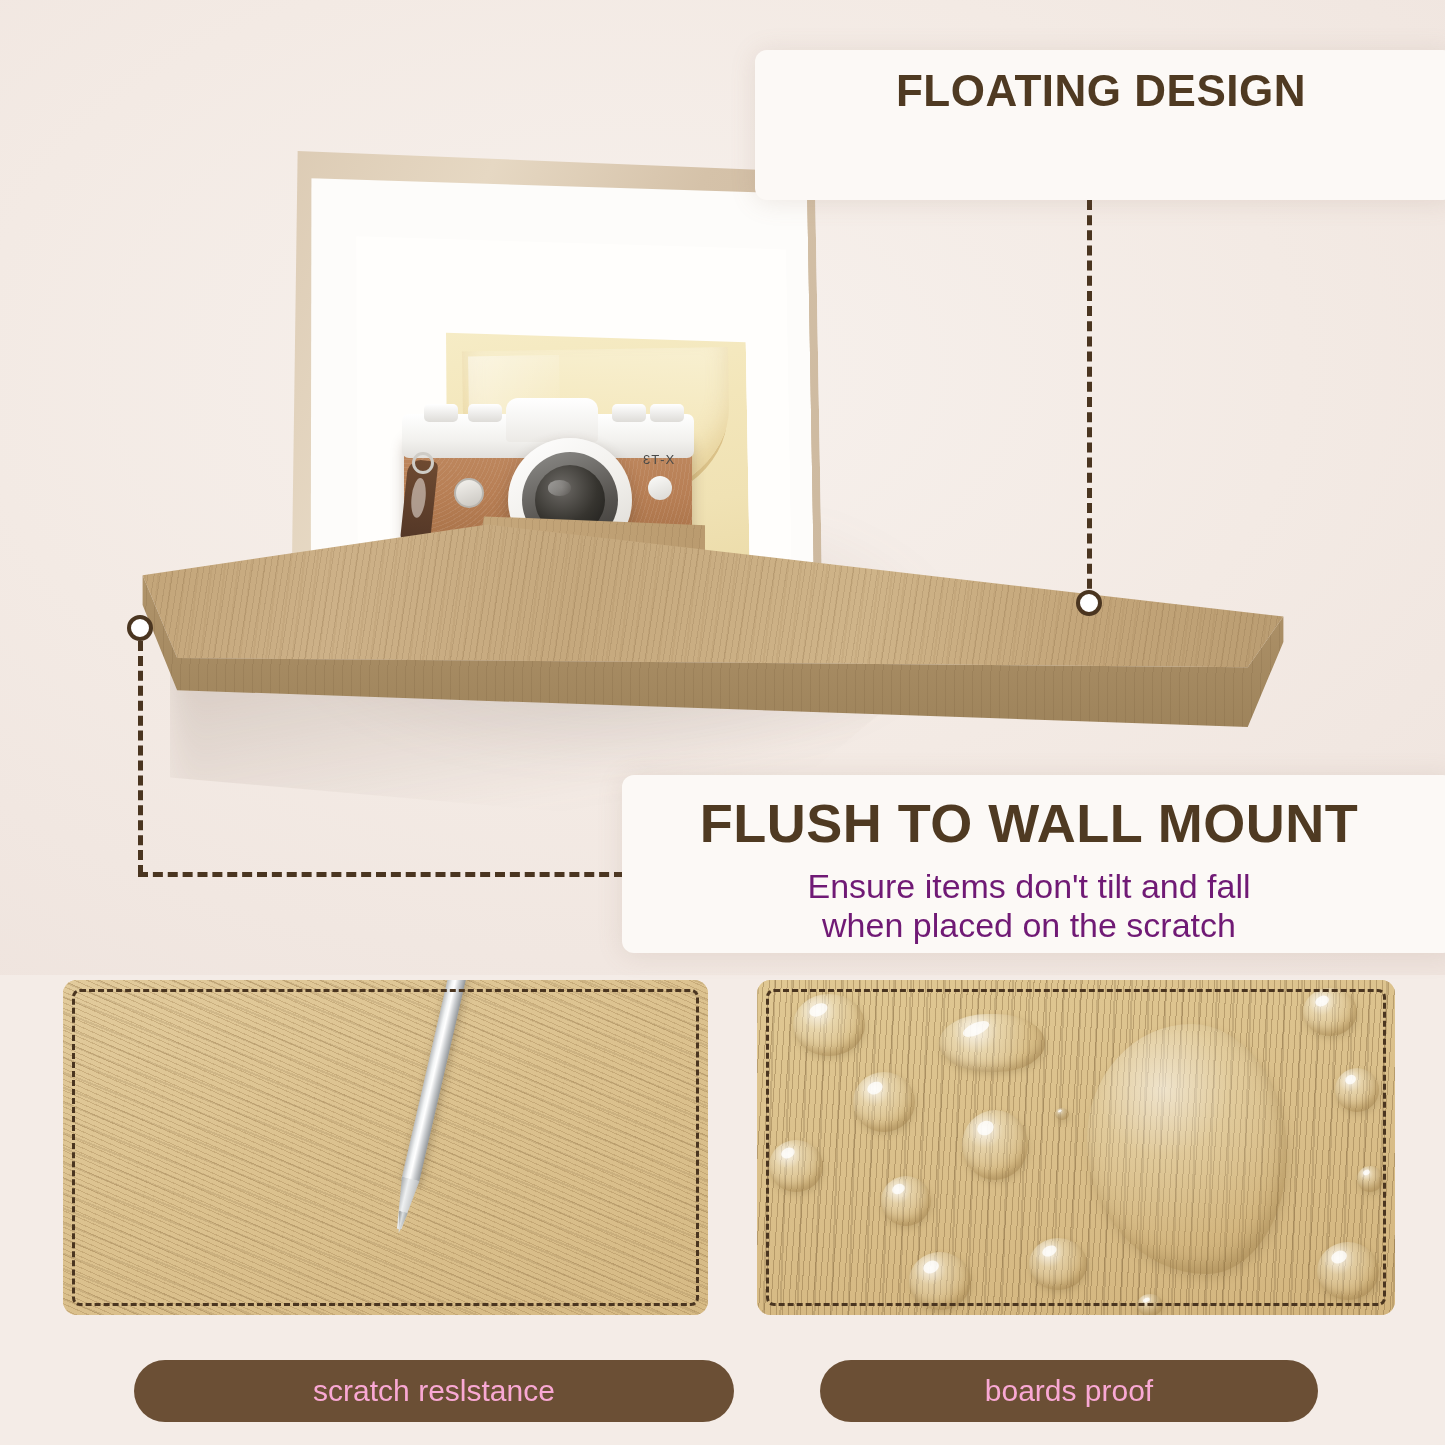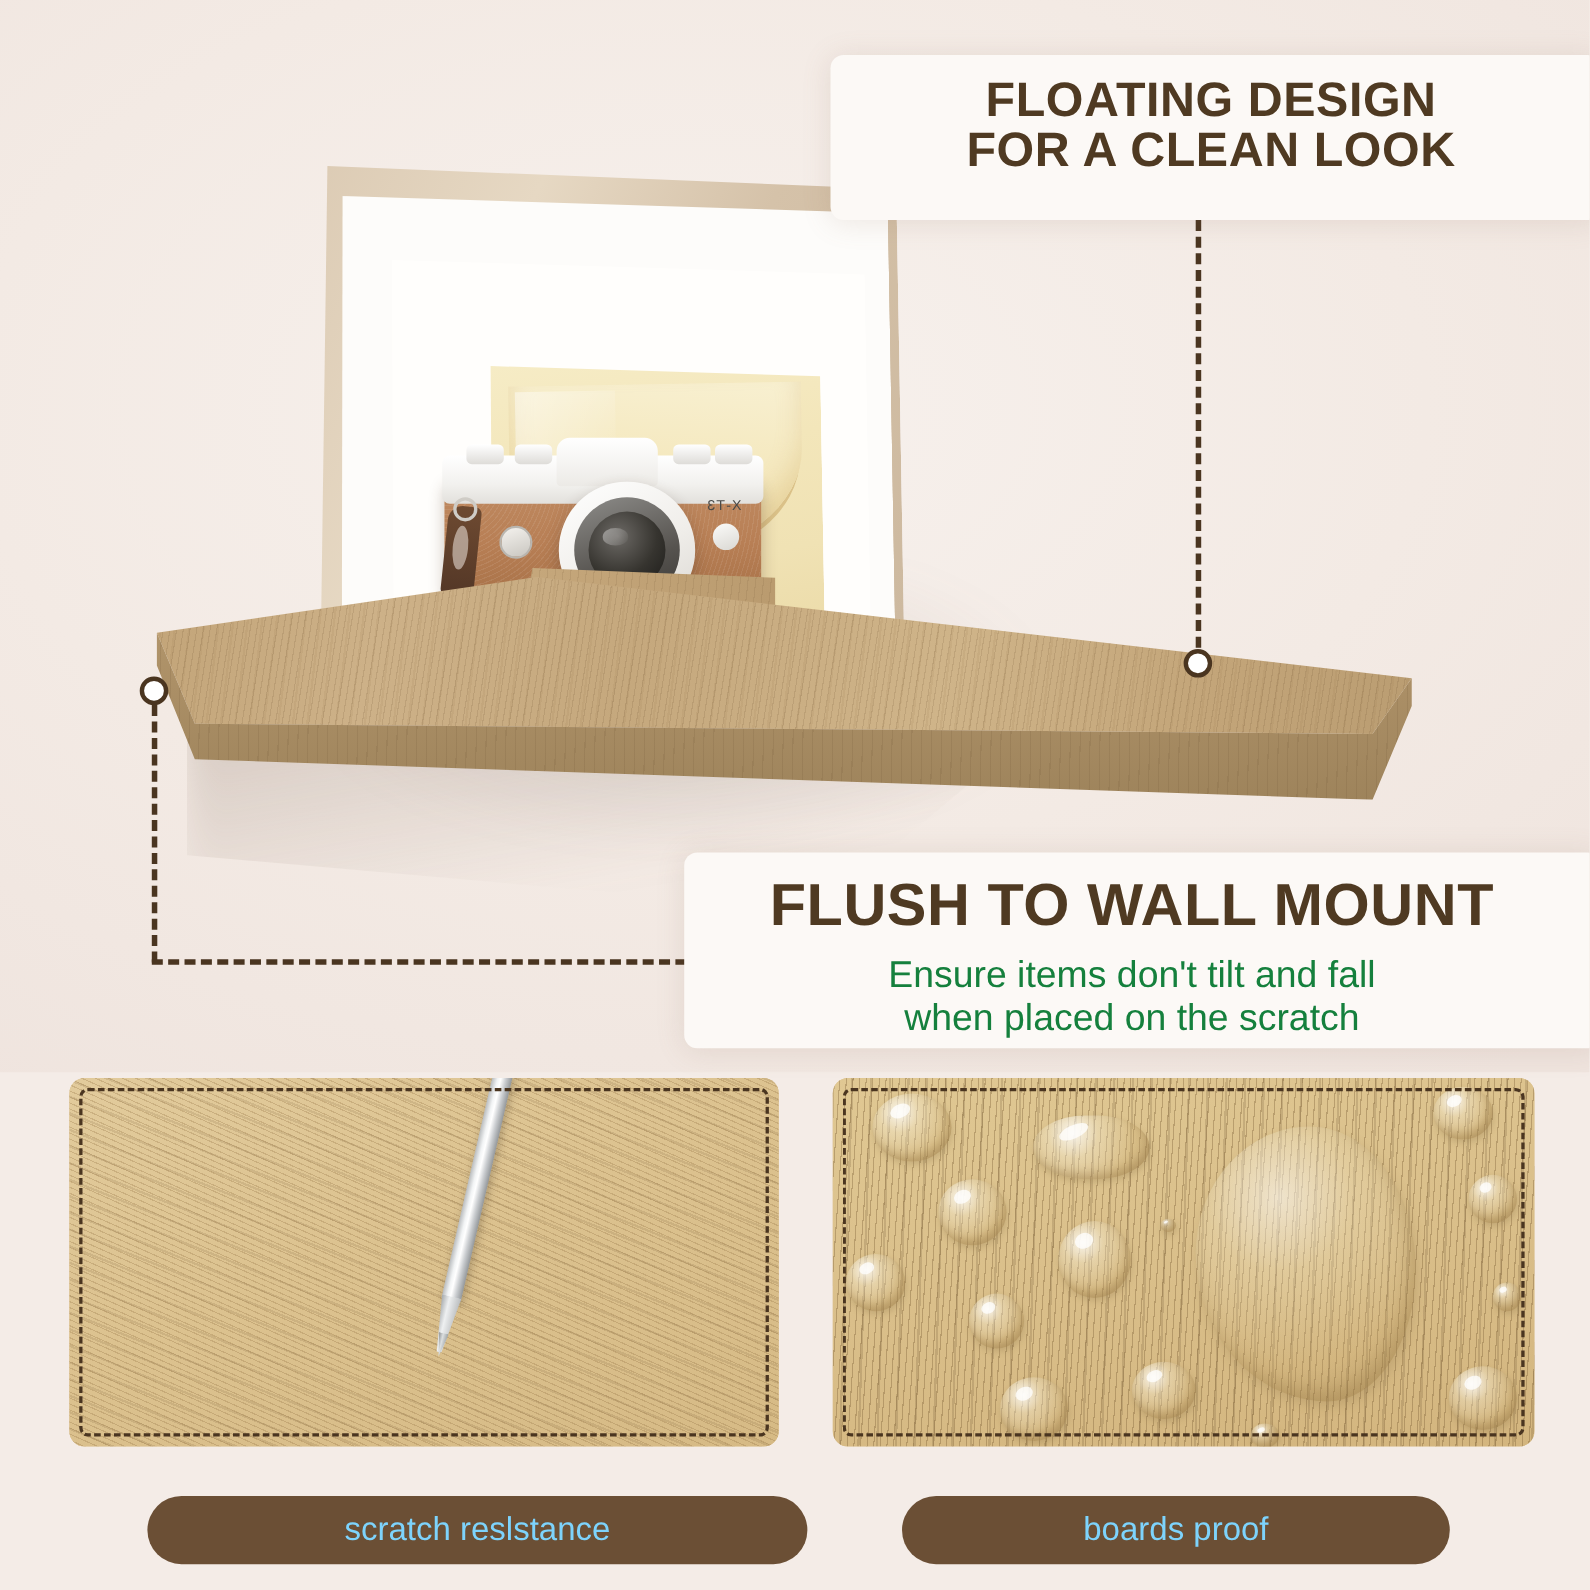--- a/index.html
+++ b/index.html
@@ -137,21 +137,21 @@
   
   .card{position:absolute;background:#fcf9f6;border-radius:12px;z-index:7;
      box-shadow:0 2px 26px rgba(150,120,100,.16);}
   .card-top{left:755px;top:50px;width:700px;height:150px;}
   .card-bottom{left:622px;top:775px;width:833px;height:178px;}
 
   .head{color:#4f3a22;font-weight:bold;letter-spacing:.5px;line-height:1.04;}
   .head-1{position:absolute;left:16px;top:18px;width:660px;text-align:center;font-size:44px;}
   .head-2{position:absolute;left:12px;top:20px;width:790px;text-align:center;font-size:54px;}
   .sub{position:absolute;left:12px;top:92px;width:790px;text-align:center;
-     color:#15803d;font-size:34px;line-height:1.16;}
+     color:#701a75;font-size:34px;line-height:1.16;}
 
   
   .swatch{position:absolute;top:980px;height:335px;border-radius:14px;overflow:hidden;
      background:#dcc191;}
   .sw-left{left:63px;width:645px;}
   .sw-right{left:757px;width:638px;}
   .sw-dash{position:absolute;inset:9px;border:3px dashed #4a3520;border-radius:8px;z-index:4;
      pointer-events:none;}
 
   .grain-diag{position:absolute;inset:0;
@@ -183,21 +183,21 @@
      background:radial-gradient(circle at 34% 28%, rgba(255,255,255,.82) 0%, rgba(255,252,235,.30) 28%, rgba(205,175,115,.26) 68%, rgba(160,128,74,.36) 100%);
      box-shadow:inset -3px -5px 9px rgba(140,110,62,.40), 1px 3px 6px rgba(120,95,55,.22);}
   .drop:after{content:"";position:absolute;left:22%;top:16%;width:26%;height:20%;
      border-radius:50%;background:rgba(255,255,255,.75);transform:rotate(-24deg);}
   .blob{position:absolute;
      background:radial-gradient(circle at 38% 26%, rgba(255,255,255,.55) 0%, rgba(250,243,215,.22) 30%, rgba(200,168,110,.22) 70%, rgba(155,124,72,.32) 100%);
      box-shadow:inset -6px -9px 16px rgba(140,110,62,.34), 2px 5px 10px rgba(120,95,55,.20);}
 
   
   .pill{position:absolute;top:1360px;height:62px;border-radius:31px;
-     background:#6b4f35;color:#7dd3fc;font-size:30px;
+     background:#6b4f35;color:#f9a8d4;font-size:30px;
      display:flex;align-items:center;justify-content:center;}
   .pill-left{left:134px;width:600px;}
   .pill-right{left:820px;width:498px;}
 </style>
 </head>
 <body>
 
 <div class="stage">
 
   <div class="hero">
@@ -252,21 +252,20 @@
     <div class="dot" style="left:1076px;top:590px;"></div>
 
     <div class="dot" style="left:127px;top:615px;"></div>
     <div class="dash-v" style="left:138px;top:641px;height:234px;"></div>
     <div class="dash-h" style="left:138px;top:872px;width:486px;"></div>
   </div>
 
   <div class="card card-top">
     <div class="head head-1">
       <span>FLOATING DESIGN</span><br>
-      <span>FOR A CLEAN LOOK</span>
     </div>
   </div>
 
   <div class="card card-bottom">
     <div class="head head-2">FLUSH TO WALL MOUNT</div>
     <div class="sub">
       <span>Ensure items don't tilt and fall</span><br>
       <span>when placed on the scratch</span>
     </div>
   </div>

